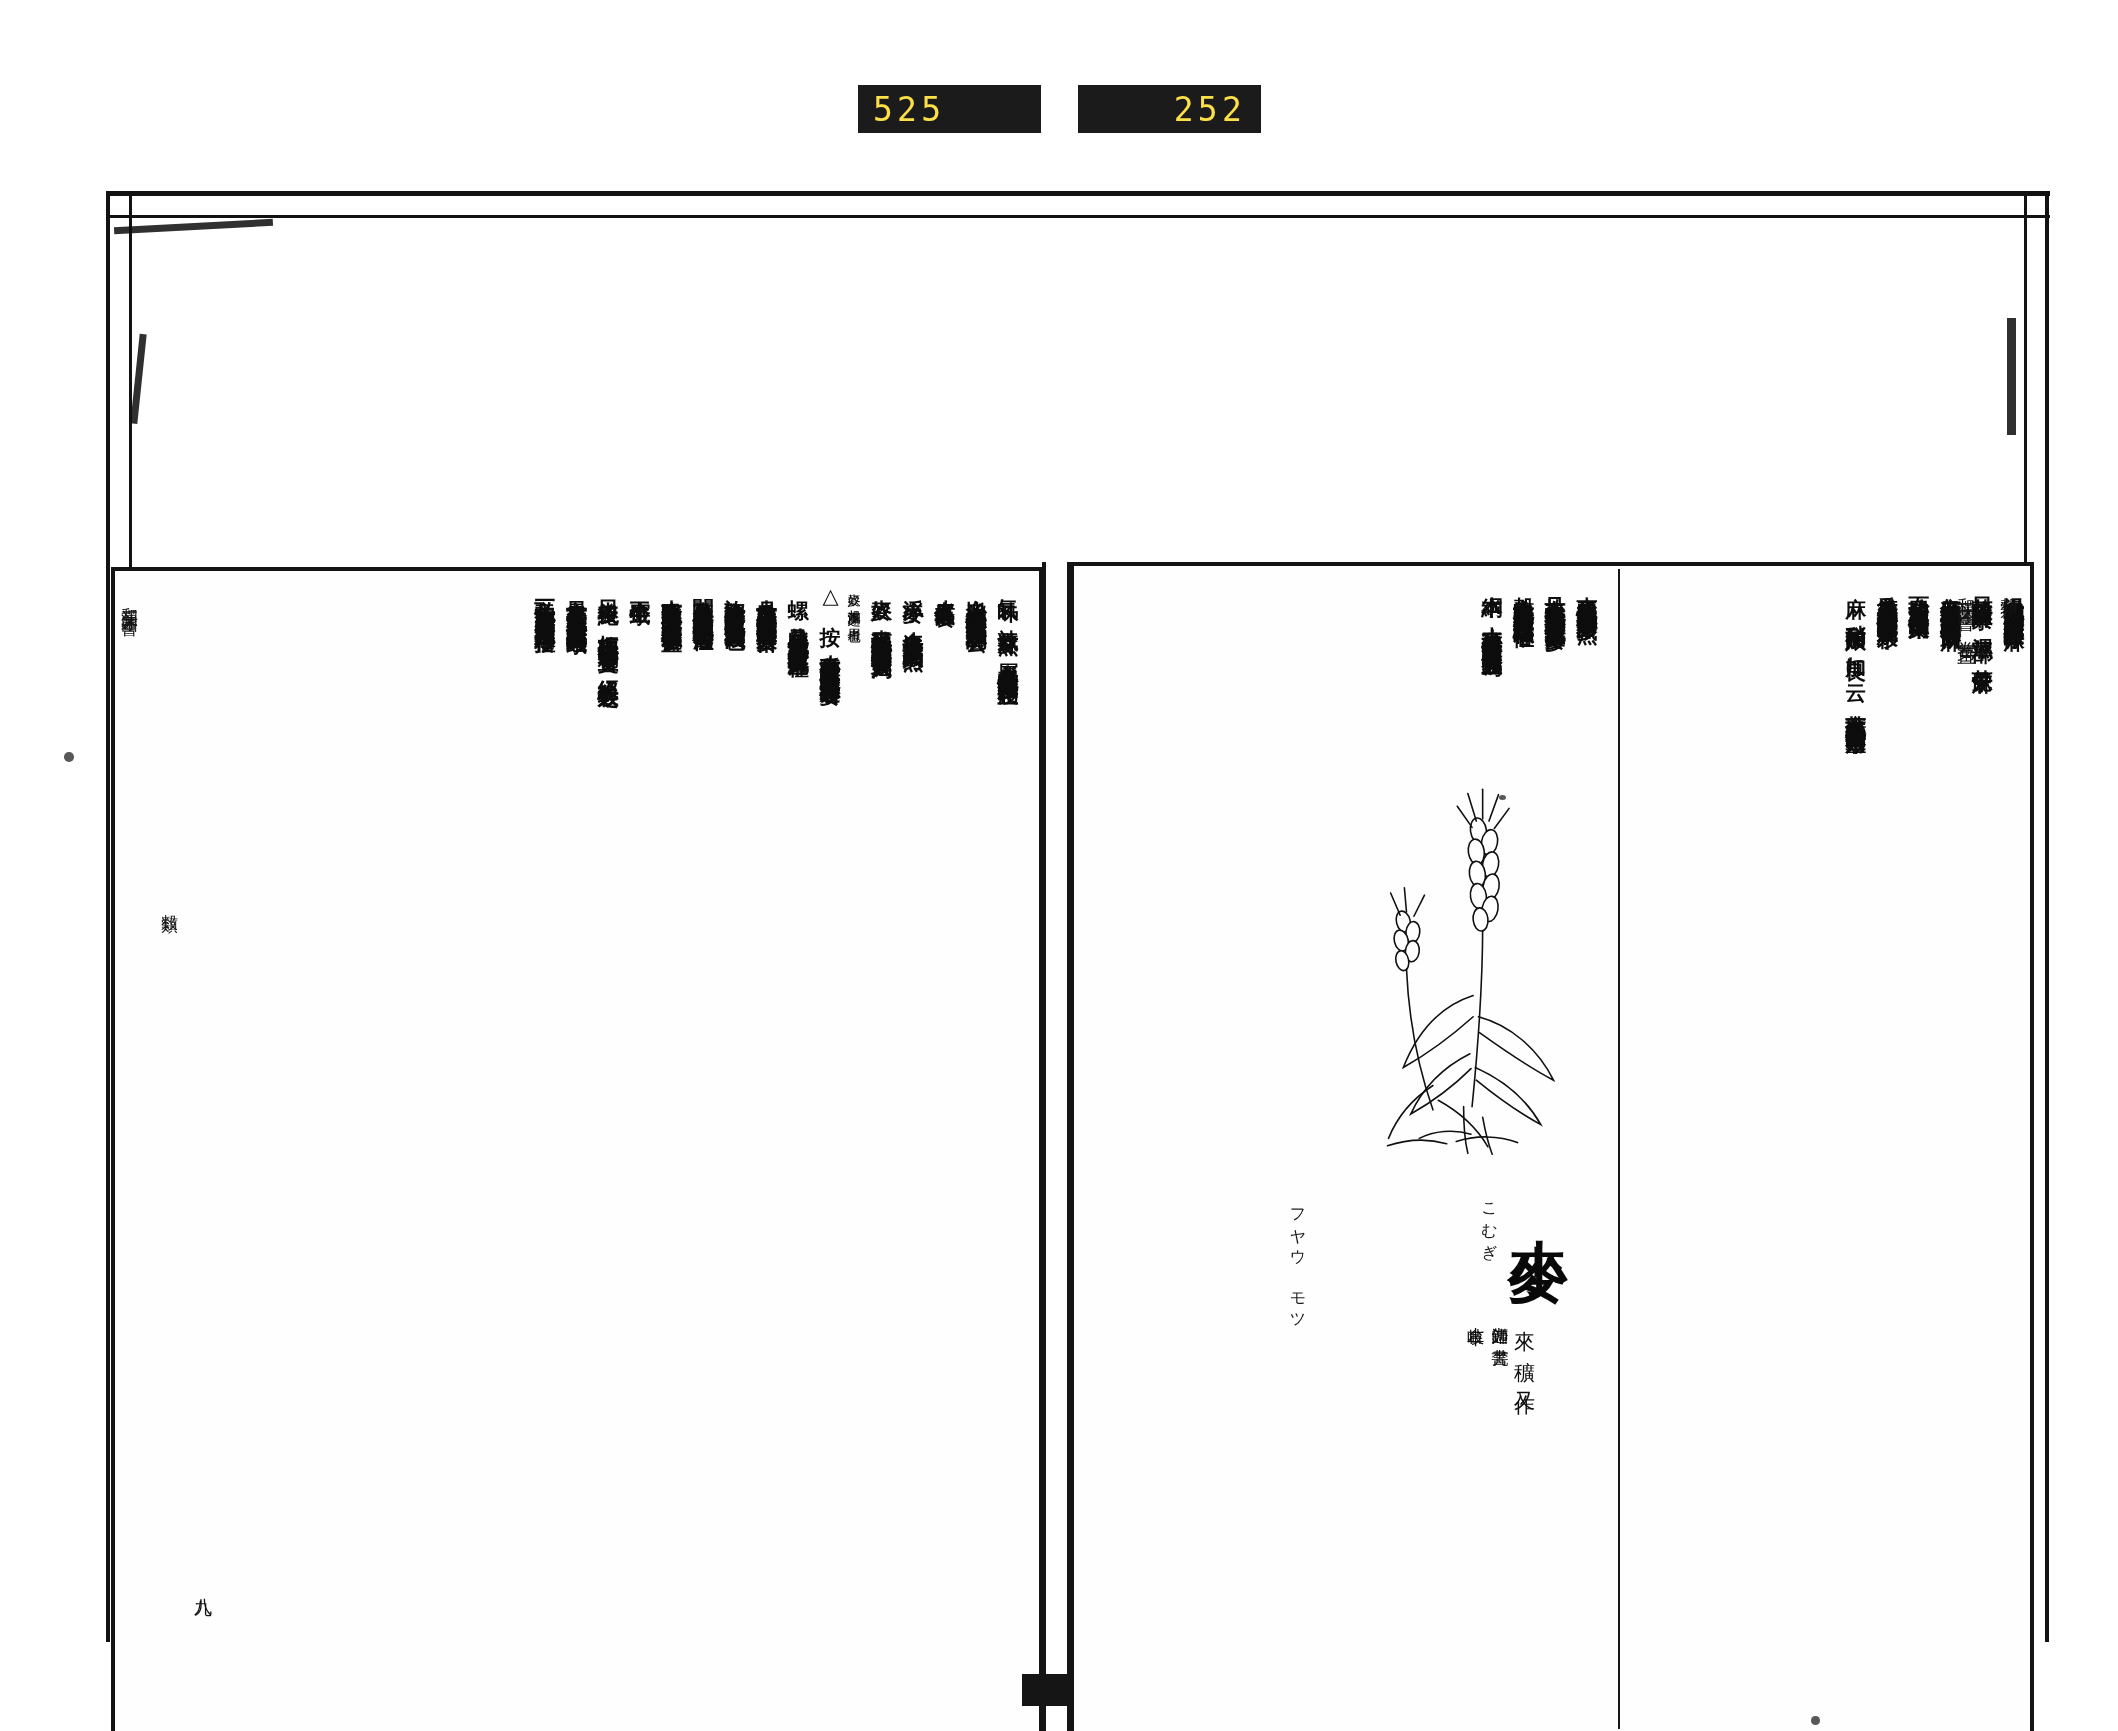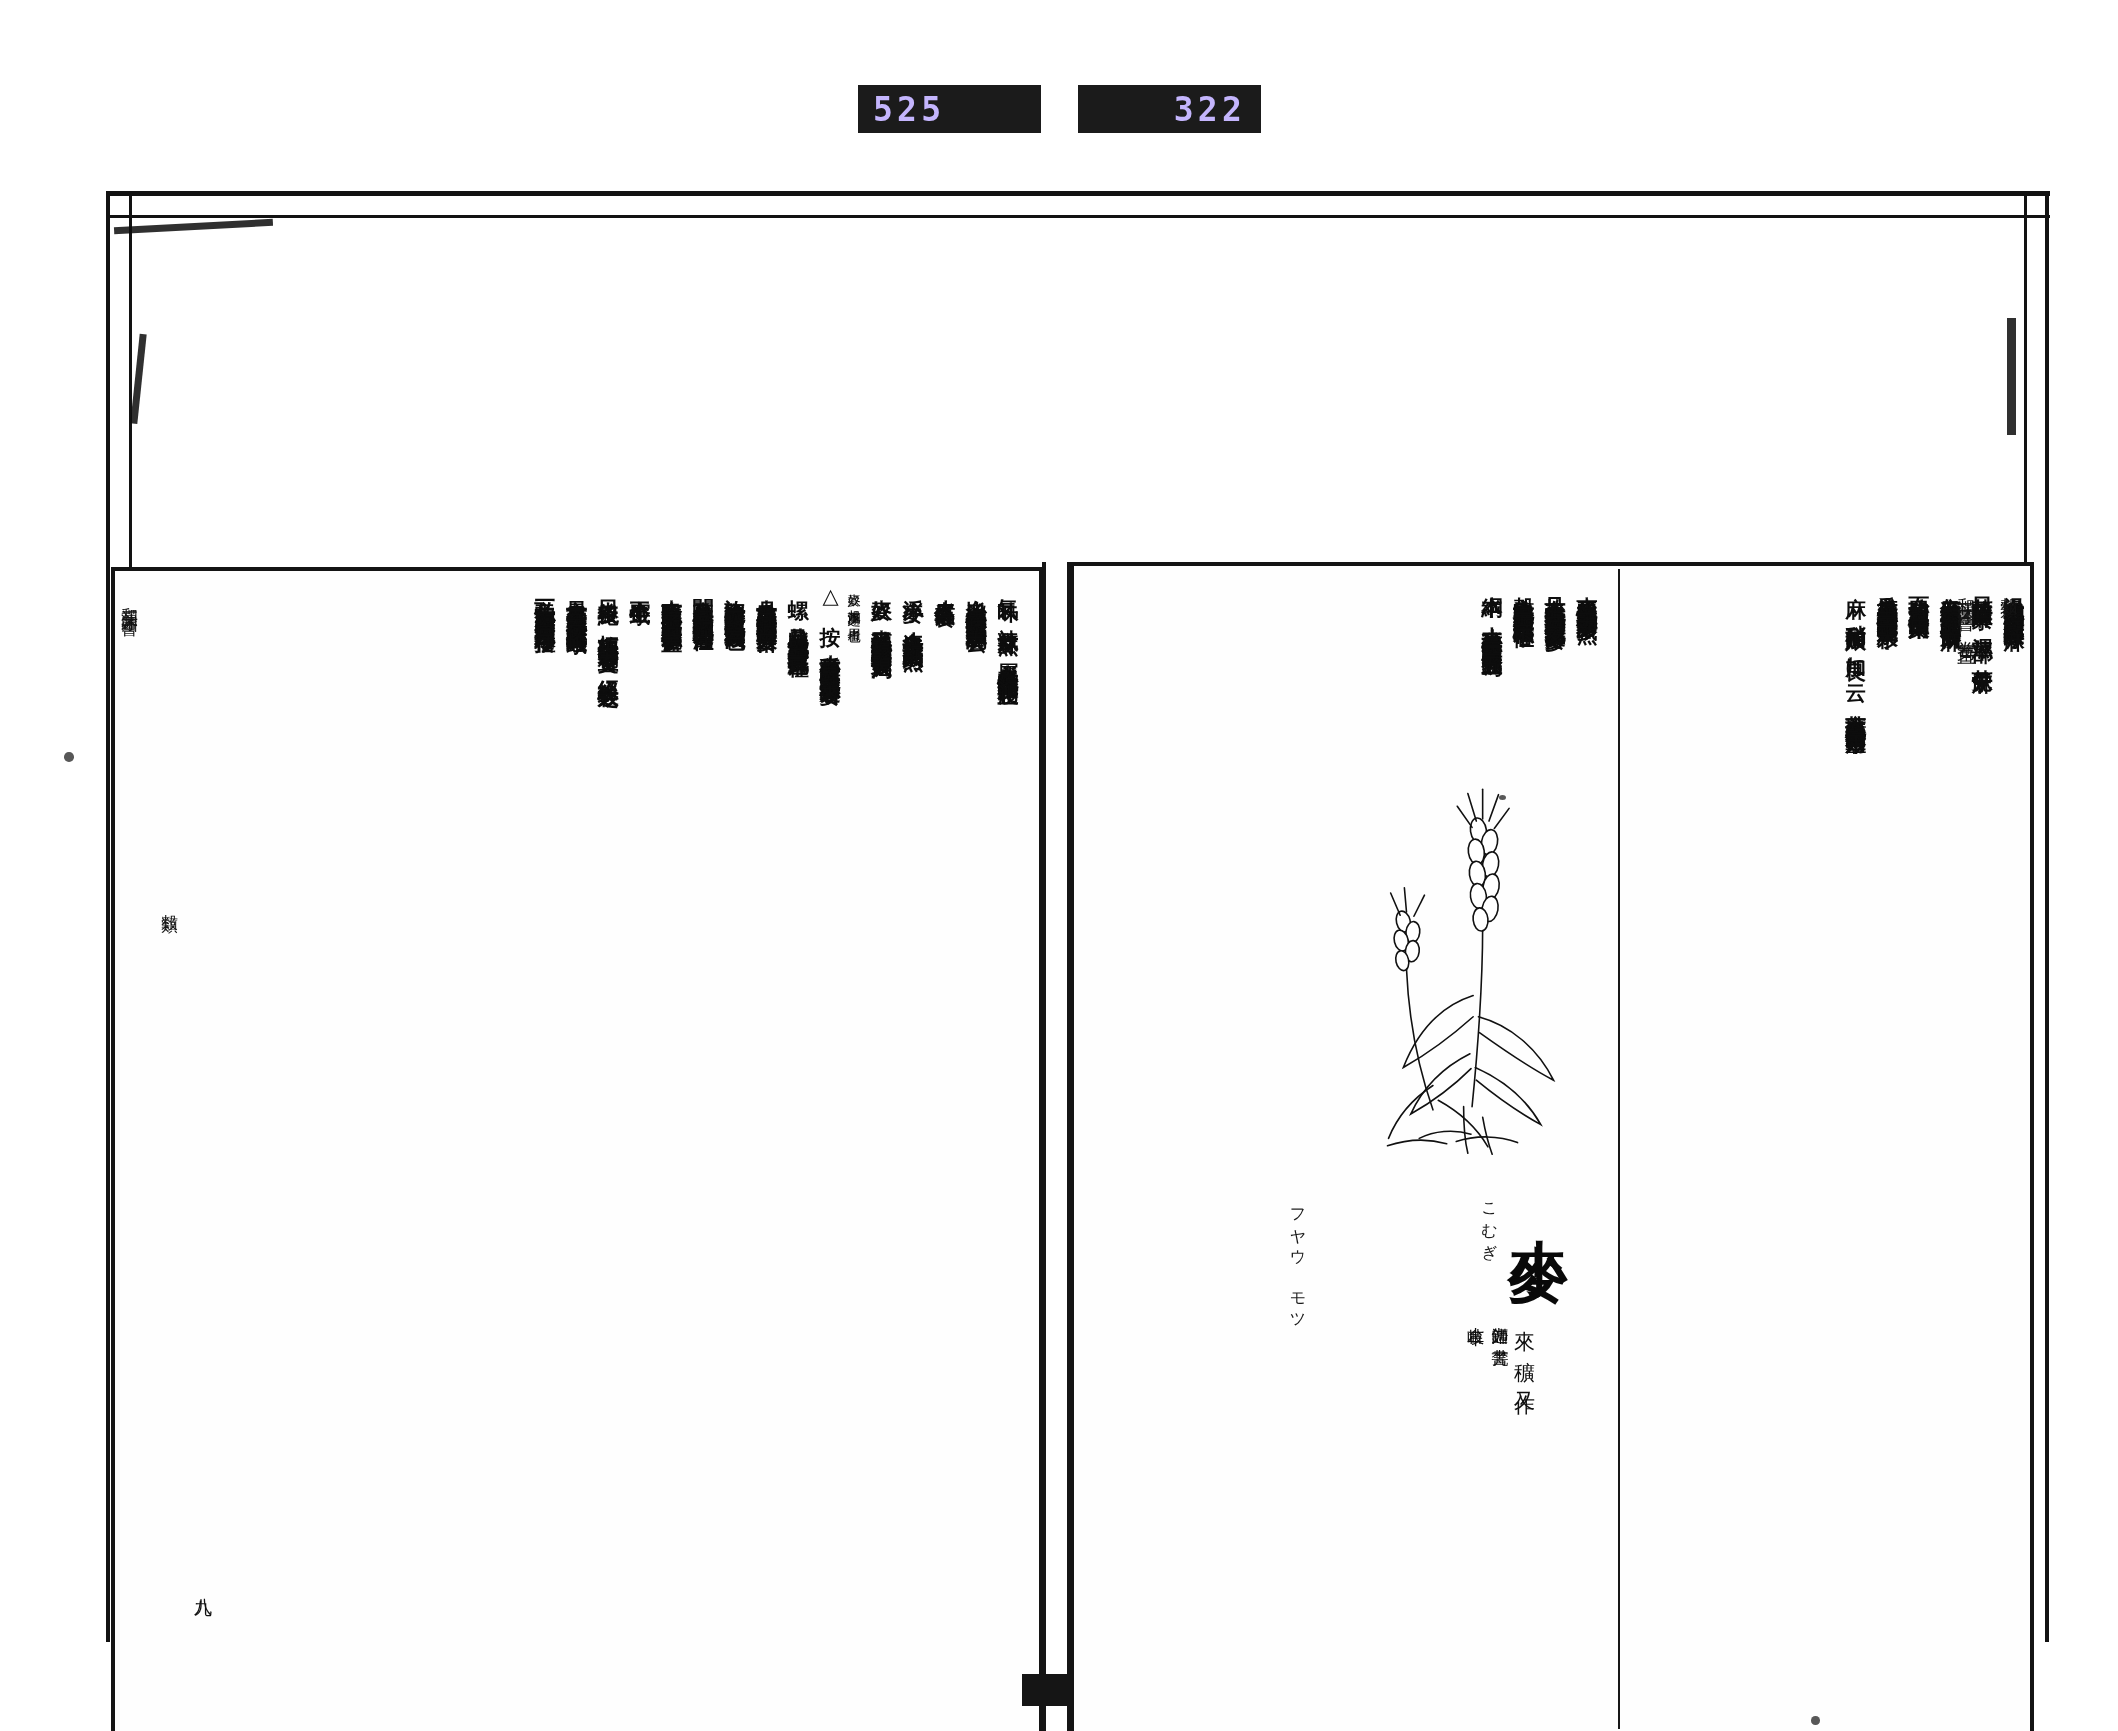--- a/index.html
+++ b/index.html
@@ -23,26 +23,25 @@
     width: 403px;
     height: 48px;
     background: #1b1b1b;
     display: flex;
     align-items: center;
     justify-content: space-between;
     padding: 0 15px;
     box-sizing: border-box;
   }
   .film-num {
-    color: #c4b5fd;
+    color: #fde047;
     font-family: "DejaVu Sans Mono", monospace;
     font-size: 33px;
     letter-spacing: 4.2px;
     line-height: 1;
-    font-weight: bold;
   }
   #film-sep {
     width: 37px;
     height: 48px;
     background: #ffffff;
   }
 
   
   #scan {
     position: absolute;
@@ -250,21 +249,21 @@
     height: 32px;
     background: #151515;
   }
 </style>
 </head>
 <body>
 
 <div id="film-header">
   <span class="film-num">525</span>
   <span id="film-sep"></span>
-  <span class="film-num">322</span>
+  <span class="film-num">252</span>
 </div>
 
 <div id="scan">
 
   <div class="rule" style="left:106px; top:32px; width:1944px; height:4.8px;"></div>
   <div class="rule" style="left:106px; top:56px; width:1944px; height:2.6px;"></div>
   <div class="rule" style="left:106px; top:32px; width:4.2px; height:1451px;"></div>
   <div class="rule" style="left:2045px; top:32px; width:4.2px; height:1451px;"></div>
   <div class="rule" style="left:129px; top:32px; width:2.6px; height:1451px;"></div>
   <div class="rule" style="left:2024px; top:32px; width:2.6px; height:1451px;"></div>

